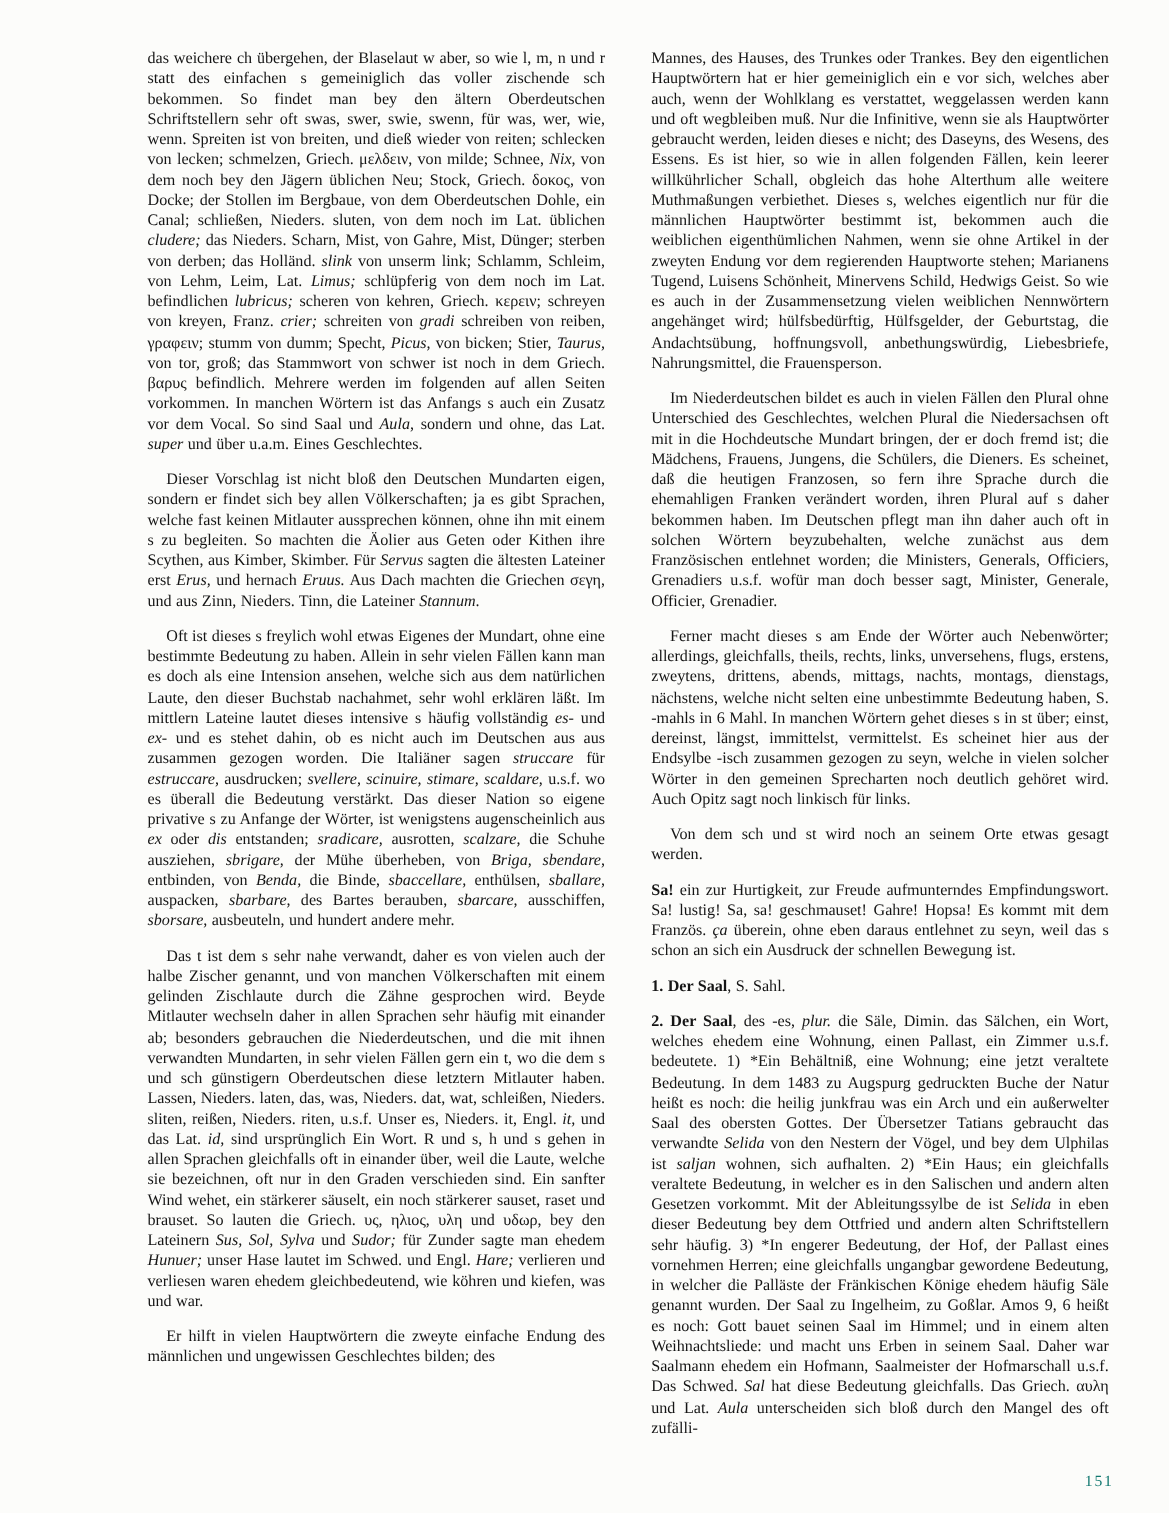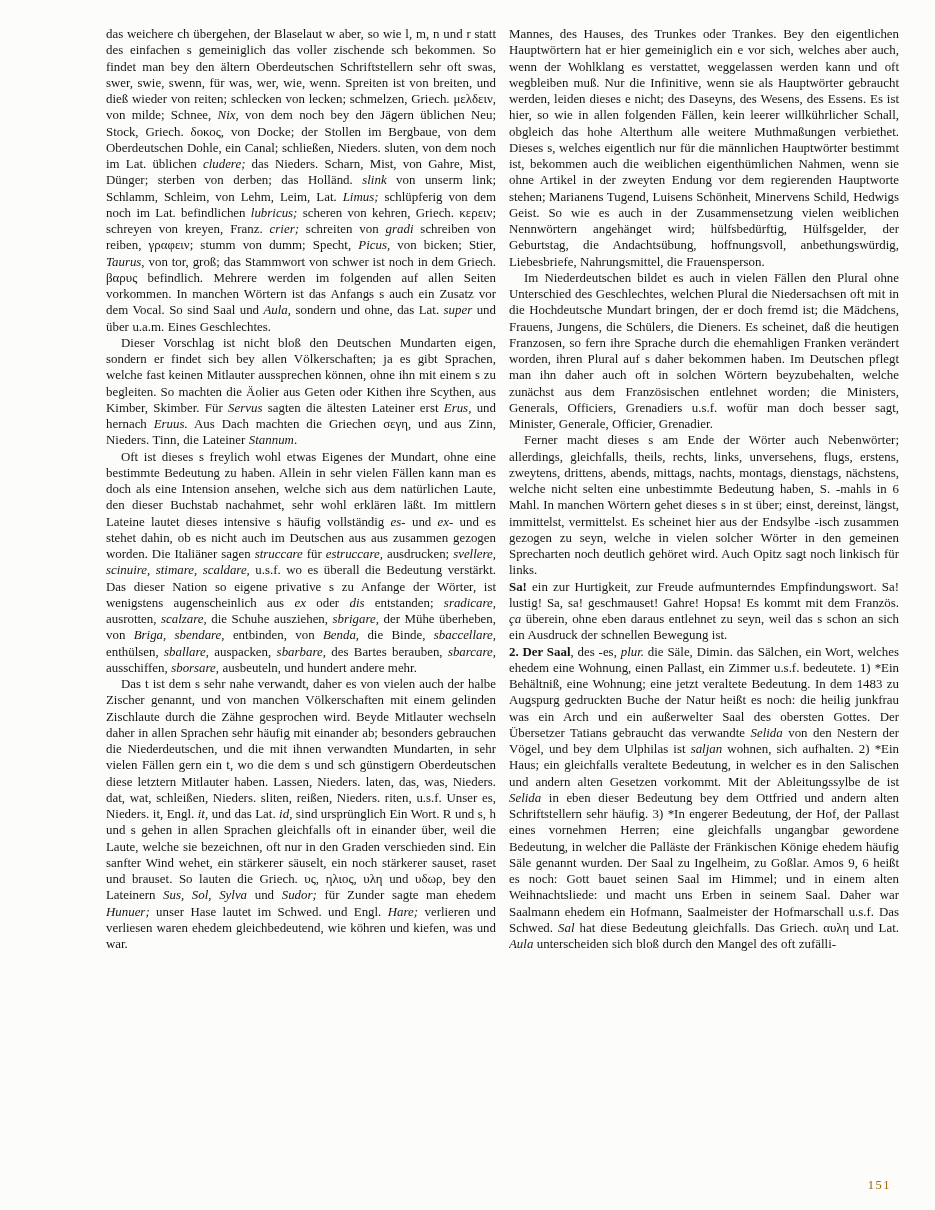--- a/index.html
+++ b/index.html
@@ -19,50 +19,53 @@
   .column {
     position: absolute;
     top: 26px;
     width: 390px;
     height: 1160px;
     overflow: hidden;
   }
   .col-left  { left: 106px; }
   .col-right { left: 509px; }
   p.para {
-    margin: 0;
+    margin: 12px;
     padding: 0;
     font-size: 12.9px;
     line-height: 16.25px;
     text-align: justify;
     word-spacing: 0.02em;
   }
   p.para.indent { text-indent: 15px; }
   .it { font-style: italic; }
   .bd { font-weight: 700; }
   .page-number {
     position: absolute;
     top: 1178px;
     right: 44px;
     font-size: 12.5px;
     letter-spacing: 1.5px;
-    color: #a16207;
+    color: #0f766e;
   }
 </style>
 </head>
 <body>
 
 <div class="page">
   <div class="column col-left">
       <p class="para"><span>das weichere ch übergehen, der Blaselaut w aber, so wie l, m, n und r statt des einfachen s gemeiniglich das voller zischende sch bekommen. So findet man bey den ältern Oberdeutschen Schriftstellern sehr oft swas, swer, swie, swenn, für was, wer, wie, wenn. Spreiten ist von breiten, und dieß wieder von reiten; schlecken von lecken; schmelzen, Griech. μελδειν, von milde; Schnee, </span><span class="it">Nix,</span><span> von dem noch bey den Jägern üblichen Neu; Stock, Griech. δοκος, von Docke; der Stollen im Bergbaue, von dem Oberdeutschen Dohle, ein Canal; schließen, Nieders. sluten, von dem noch im Lat. üblichen </span><span class="it">cludere;</span><span> das Nieders. Scharn, Mist, von Gahre, Mist, Dünger; sterben von derben; das Holländ. </span><span class="it">slink</span><span> von unserm link; Schlamm, Schleim, von Lehm, Leim, Lat. </span><span class="it">Limus;</span><span> schlüpferig von dem noch im Lat. befindlichen </span><span class="it">lubricus;</span><span> scheren von kehren, Griech. κερειν; schreyen von kreyen, Franz. </span><span class="it">crier;</span><span> schreiten von </span><span class="it">gradi</span><span> schreiben von reiben, γραφειν; stumm von dumm; Specht, </span><span class="it">Picus,</span><span> von bicken; Stier, </span><span class="it">Taurus,</span><span> von tor, groß; das Stammwort von schwer ist noch in dem Griech. βαρυς befindlich. Mehrere werden im folgenden auf allen Seiten vorkommen. In manchen Wörtern ist das Anfangs s auch ein Zusatz vor dem Vocal. So sind Saal und </span><span class="it">Aula,</span><span> sondern und ohne, das Lat. </span><span class="it">super</span><span> und über u.a.m. Eines Geschlechtes.</span></p>
       <p class="para indent"><span>Dieser Vorschlag ist nicht bloß den Deutschen Mundarten eigen, sondern er findet sich bey allen Völkerschaften; ja es gibt Sprachen, welche fast keinen Mitlauter aussprechen können, ohne ihn mit einem s zu begleiten. So machten die Äolier aus Geten oder Kithen ihre Scythen, aus Kimber, Skimber. Für </span><span class="it">Servus</span><span> sagten die ältesten Lateiner erst </span><span class="it">Erus,</span><span> und hernach </span><span class="it">Eruus.</span><span> Aus Dach machten die Griechen σεγη, und aus Zinn, Nieders. Tinn, die Lateiner </span><span class="it">Stannum</span><span>.</span></p>
       <p class="para indent"><span>Oft ist dieses s freylich wohl etwas Eigenes der Mundart, ohne eine bestimmte Bedeutung zu haben. Allein in sehr vielen Fällen kann man es doch als eine Intension ansehen, welche sich aus dem natürlichen Laute, den dieser Buchstab nachahmet, sehr wohl erklären läßt. Im mittlern Lateine lautet dieses intensive s häufig vollständig </span><span class="it">es-</span><span> und </span><span class="it">ex-</span><span> und es stehet dahin, ob es nicht auch im Deutschen aus aus zusammen gezogen worden. Die Italiäner sagen </span><span class="it">struccare</span><span> für </span><span class="it">estruccare,</span><span> ausdrucken; </span><span class="it">svellere, scinuire, stimare, scaldare,</span><span> u.s.f. wo es überall die Bedeutung verstärkt. Das dieser Nation so eigene privative s zu Anfange der Wörter, ist wenigstens augenscheinlich aus </span><span class="it">ex</span><span> oder </span><span class="it">dis</span><span> entstanden; </span><span class="it">sradicare,</span><span> ausrotten, </span><span class="it">scalzare,</span><span> die Schuhe ausziehen, </span><span class="it">sbrigare,</span><span> der Mühe überheben, von </span><span class="it">Briga, sbendare,</span><span> entbinden, von </span><span class="it">Benda,</span><span> die Binde, </span><span class="it">sbaccellare,</span><span> enthülsen, </span><span class="it">sballare,</span><span> auspacken, </span><span class="it">sbarbare,</span><span> des Bartes berauben, </span><span class="it">sbarcare,</span><span> ausschiffen, </span><span class="it">sborsare,</span><span> ausbeuteln, und hundert andere mehr.</span></p>
       <p class="para indent"><span>Das t ist dem s sehr nahe verwandt, daher es von vielen auch der halbe Zischer genannt, und von manchen Völkerschaften mit einem gelinden Zischlaute durch die Zähne gesprochen wird. Beyde Mitlauter wechseln daher in allen Sprachen sehr häufig mit einander ab; besonders gebrauchen die Niederdeutschen, und die mit ihnen verwandten Mundarten, in sehr vielen Fällen gern ein t, wo die dem s und sch günstigern Oberdeutschen diese letztern Mitlauter haben. Lassen, Nieders. laten, das, was, Nieders. dat, wat, schleißen, Nieders. sliten, reißen, Nieders. riten, u.s.f. Unser es, Nieders. it, Engl. </span><span class="it">it,</span><span> und das Lat. </span><span class="it">id,</span><span> sind ursprünglich Ein Wort. R und s, h und s gehen in allen Sprachen gleichfalls oft in einander über, weil die Laute, welche sie bezeichnen, oft nur in den Graden verschieden sind. Ein sanfter Wind wehet, ein stärkerer säuselt, ein noch stärkerer sauset, raset und brauset. So lauten die Griech. υς, ηλιος, υλη und υδωρ, bey den Lateinern </span><span class="it">Sus, Sol, Sylva</span><span> und </span><span class="it">Sudor;</span><span> für Zunder sagte man ehedem </span><span class="it">Hunuer;</span><span> unser Hase lautet im Schwed. und Engl. </span><span class="it">Hare;</span><span> verlieren und verliesen waren ehedem gleichbedeutend, wie köhren und kiefen, was und war.</span></p>
+      <p class="para indent"><span>Er hilft in vielen Hauptwörtern die zweyte einfache Endung des männlichen und ungewissen Geschlechtes bilden; des</span></p>
     </div>
   <div class="column col-right">
       <p class="para"><span>Mannes, des Hauses, des Trunkes oder Trankes. Bey den eigentlichen Hauptwörtern hat er hier gemeiniglich ein e vor sich, welches aber auch, wenn der Wohlklang es verstattet, weggelassen werden kann und oft wegbleiben muß. Nur die Infinitive, wenn sie als Hauptwörter gebraucht werden, leiden dieses e nicht; des Daseyns, des Wesens, des Essens. Es ist hier, so wie in allen folgenden Fällen, kein leerer willkührlicher Schall, obgleich das hohe Alterthum alle weitere Muthmaßungen verbiethet. Dieses s, welches eigentlich nur für die männlichen Hauptwörter bestimmt ist, bekommen auch die weiblichen eigenthümlichen Nahmen, wenn sie ohne Artikel in der zweyten Endung vor dem regierenden Hauptworte stehen; Marianens Tugend, Luisens Schönheit, Minervens Schild, Hedwigs Geist. So wie es auch in der Zusammensetzung vielen weiblichen Nennwörtern angehänget wird; hülfsbedürftig, Hülfsgelder, der Geburtstag, die Andachtsübung, hoffnungsvoll, anbethungswürdig, Liebesbriefe, Nahrungsmittel, die Frauensperson.</span></p>
       <p class="para indent"><span>Im Niederdeutschen bildet es auch in vielen Fällen den Plural ohne Unterschied des Geschlechtes, welchen Plural die Niedersachsen oft mit in die Hochdeutsche Mundart bringen, der er doch fremd ist; die Mädchens, Frauens, Jungens, die Schülers, die Dieners. Es scheinet, daß die heutigen Franzosen, so fern ihre Sprache durch die ehemahligen Franken verändert worden, ihren Plural auf s daher bekommen haben. Im Deutschen pflegt man ihn daher auch oft in solchen Wörtern beyzubehalten, welche zunächst aus dem Französischen entlehnet worden; die Ministers, Generals, Officiers, Grenadiers u.s.f. wofür man doch besser sagt, Minister, Generale, Officier, Grenadier.</span></p>
       <p class="para indent"><span>Ferner macht dieses s am Ende der Wörter auch Nebenwörter; allerdings, gleichfalls, theils, rechts, links, unversehens, flugs, erstens, zweytens, drittens, abends, mittags, nachts, montags, dienstags, nächstens, welche nicht selten eine unbestimmte Bedeutung haben, S. -mahls in 6 Mahl. In manchen Wörtern gehet dieses s in st über; einst, dereinst, längst, immittelst, vermittelst. Es scheinet hier aus der Endsylbe -isch zusammen gezogen zu seyn, welche in vielen solcher Wörter in den gemeinen Sprecharten noch deutlich gehöret wird. Auch Opitz sagt noch linkisch für links.</span></p>
+      <p class="para indent"><span>Von dem sch und st wird noch an seinem Orte etwas gesagt werden.</span></p>
       <p class="para"><span class="bd">Sa!</span><span> ein zur Hurtigkeit, zur Freude aufmunterndes Empfindungswort. Sa! lustig! Sa, sa! geschmauset! Gahre! Hopsa! Es kommt mit dem Französ. </span><span class="it">ça</span><span> überein, ohne eben daraus entlehnet zu seyn, weil das s schon an sich ein Ausdruck der schnellen Bewegung ist.</span></p>
+      <p class="para"><span class="bd">1. Der Saal</span><span>, S. Sahl.</span></p>
       <p class="para"><span class="bd">2. Der Saal</span><span>, des -es, </span><span class="it">plur.</span><span> die Säle, Dimin. das Sälchen, ein Wort, welches ehedem eine Wohnung, einen Pallast, ein Zimmer u.s.f. bedeutete. 1) *Ein Behältniß, eine Wohnung; eine jetzt veraltete Bedeutung. In dem 1483 zu Augspurg gedruckten Buche der Natur heißt es noch: die heilig junkfrau was ein Arch und ein außerwelter Saal des obersten Gottes. Der Übersetzer Tatians gebraucht das verwandte </span><span class="it">Selida</span><span> von den Nestern der Vögel, und bey dem Ulphilas ist </span><span class="it">saljan</span><span> wohnen, sich aufhalten. 2) *Ein Haus; ein gleichfalls veraltete Bedeutung, in welcher es in den Salischen und andern alten Gesetzen vorkommt. Mit der Ableitungssylbe de ist </span><span class="it">Selida</span><span> in eben dieser Bedeutung bey dem Ottfried und andern alten Schriftstellern sehr häufig. 3) *In engerer Bedeutung, der Hof, der Pallast eines vornehmen Herren; eine gleichfalls ungangbar gewordene Bedeutung, in welcher die Palläste der Fränkischen Könige ehedem häufig Säle genannt wurden. Der Saal zu Ingelheim, zu Goßlar. Amos 9, 6 heißt es noch: Gott bauet seinen Saal im Himmel; und in einem alten Weihnachtsliede: und macht uns Erben in seinem Saal. Daher war Saalmann ehedem ein Hofmann, Saalmeister der Hofmarschall u.s.f. Das Schwed. </span><span class="it">Sal</span><span> hat diese Bedeutung gleichfalls. Das Griech. αυλη und Lat. </span><span class="it">Aula</span><span> unterscheiden sich bloß durch den Mangel des oft zufälli-</span></p>
     </div>
   <div class="page-number">151</div>
 </div>
 
 </body></html>

